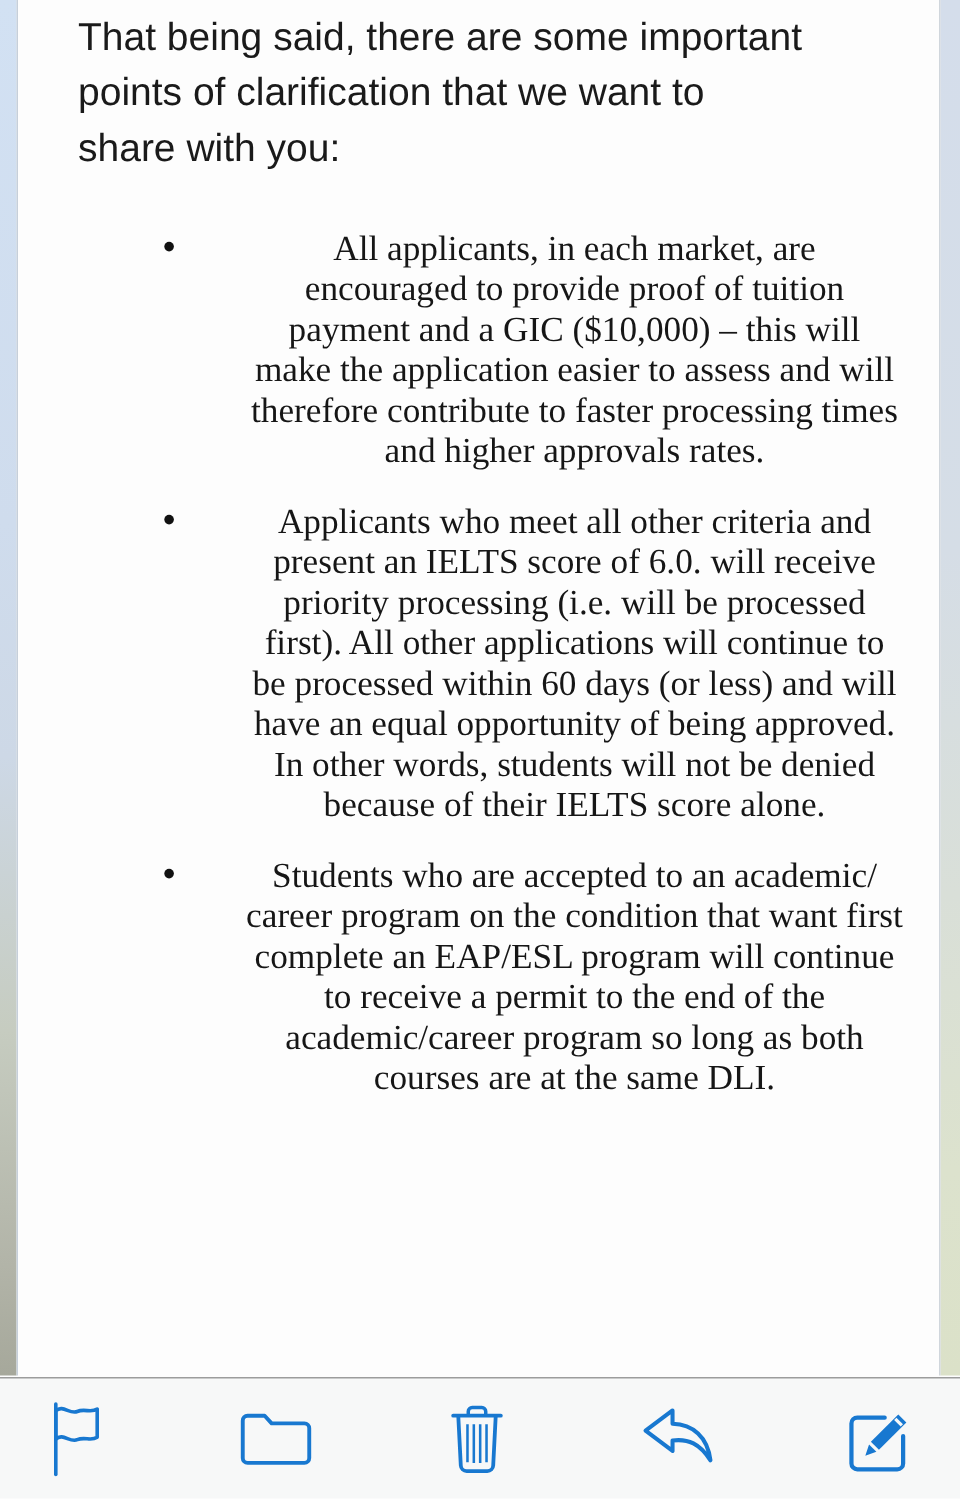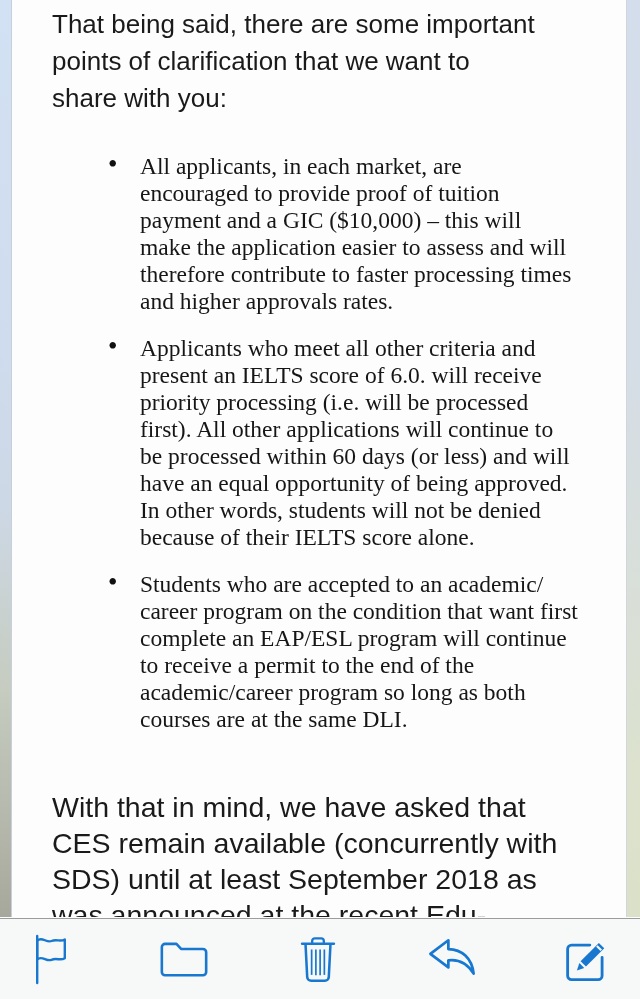--- a/index.html
+++ b/index.html
@@ -46,20 +46,21 @@
     font-family: "Liberation Sans", sans-serif;
     font-size: 26px;
     line-height: 37px;
     white-space: pre;
     color: #1a1a1a;
   }
   .bullets {
     list-style: none;
     margin: 36px 0 0 0;
     padding: 0 0 0 50px;
+    text-align: center;
   }
   .bullets li {
     position: relative;
     padding-left: 38px;
     margin-bottom: 20px;
     font-family: "Liberation Serif", serif;
     font-size: 23.5px;
     line-height: 27px;
   }
   .bullets li::before {
@@ -131,24 +132,20 @@
         </li>
         <li>
           <span class="btext">Students who are accepted to an academic/
 career program on the condition that want first
 complete an EAP/ESL program will continue
 to receive a permit to the end of the
 academic/career program so long as both
 courses are at the same DLI.</span>
         </li>
       </ul>
-      <p class="outro">With that in mind, we have asked that
-CES remain available (concurrently with
-SDS) until at least September 2018 as
-was announced at the recent Edu-</p>
     </div>
   </div>
 
   <div class="edge edge-left"></div>
   <div class="edge edge-right"></div>
 
   <div class="toolbar">
 
     <button class="tb-btn">
       <span>

